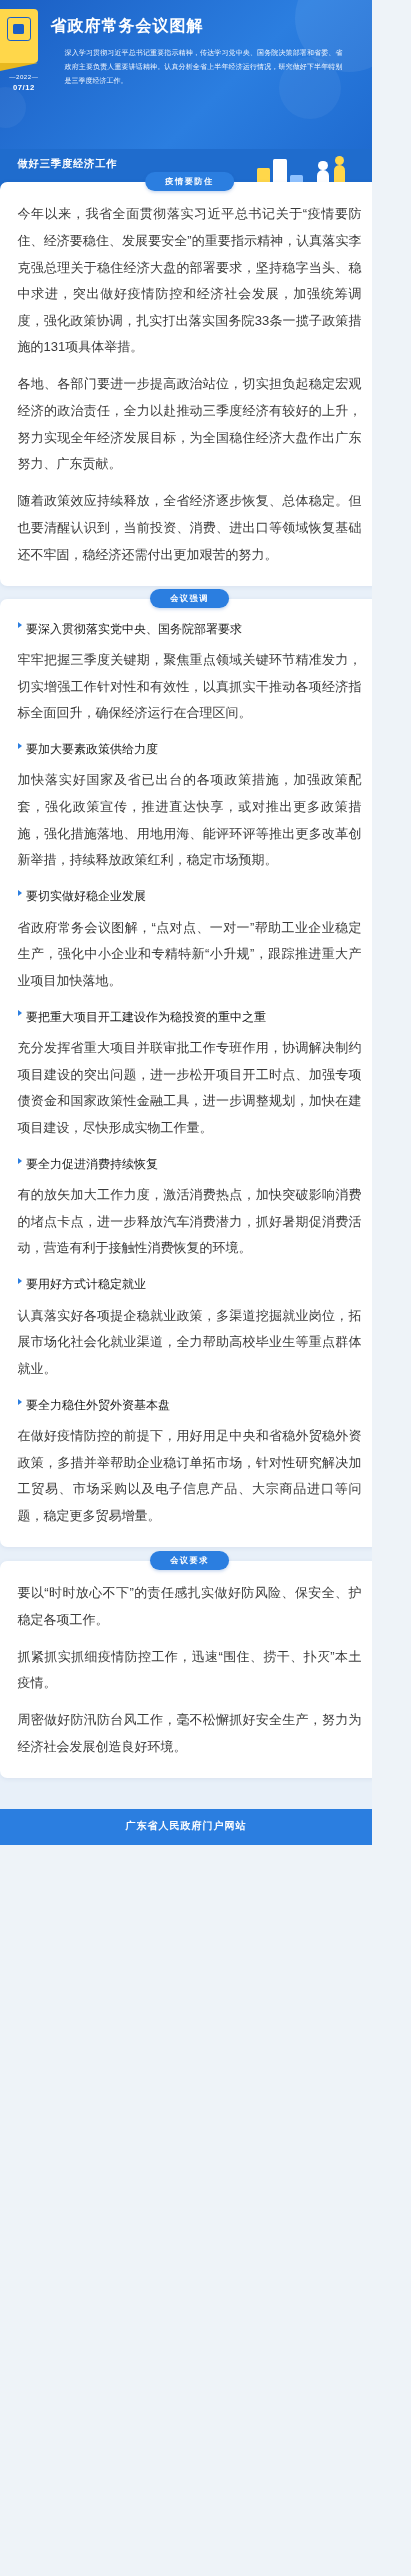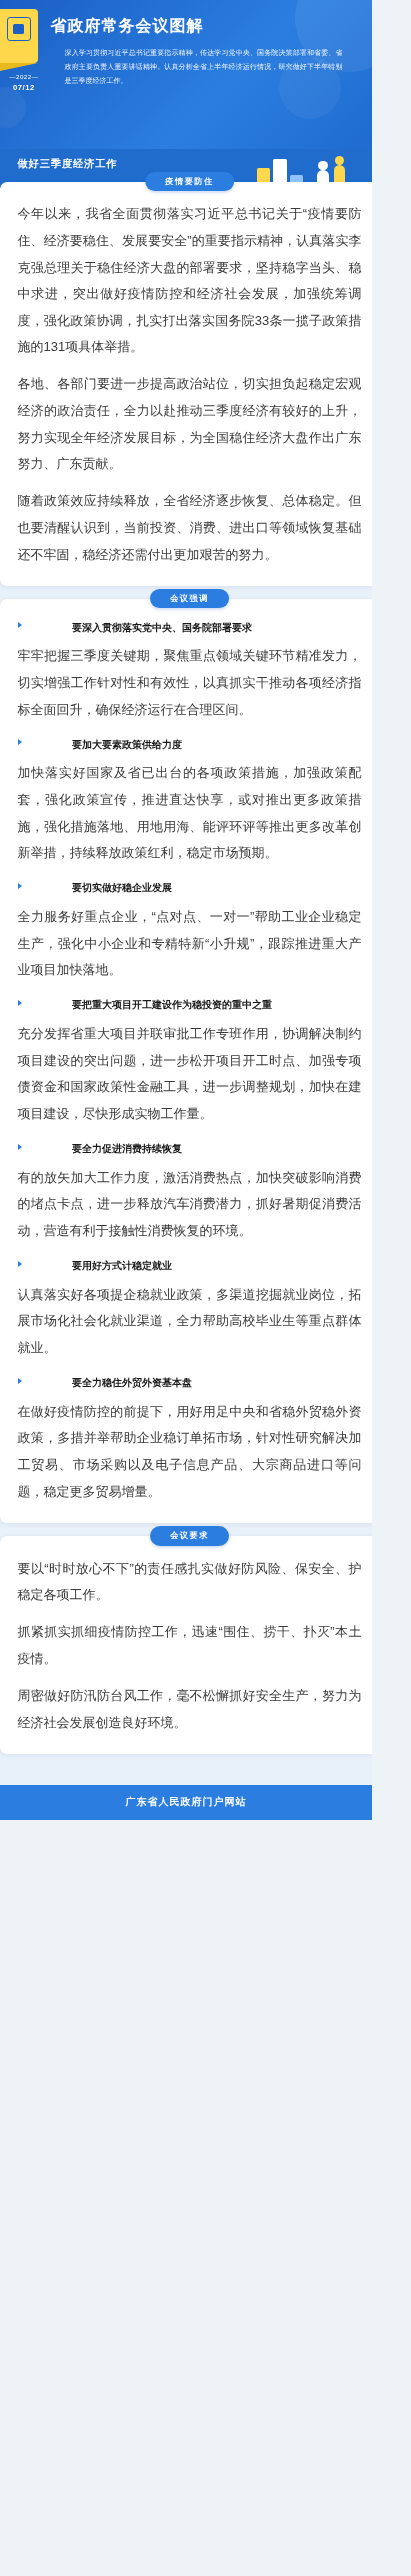--- a/index.html
+++ b/index.html
@@ -170,25 +170,24 @@
   }
   .sub-head .tri {
     flex: 0 0 auto;
     width: 0; height: 0;
     margin: 3.6px 4.6px 0 0;
     border-left: 4.6px solid #2b7ee0;
     border-top: 3.1px solid transparent;
     border-bottom: 3.1px solid transparent;
   }
   .sub-head .sh-text {
-    font-size: 10px;
-    font-weight: bold;
+    font-size: 12px;
+    font-weight: normal;
     color: #1a1a1a;
     line-height: 1.75;
-    margin-left: 46px;
   }
   .block { margin-bottom: 12.4px; }
   .block:last-child { margin-bottom: 0; }
 
   
   .footer {
     margin-top: 17.5px;
     background: #2b7ee0;
     color: #ffffff;
     text-align: center;
@@ -260,21 +259,21 @@
         <span class="sh-text">要加大要素政策供给力度</span>
       </div>
       <p class="para">加快落实好国家及省已出台的各项政策措施，加强政策配套，强化政策宣传，推进直达快享，或对推出更多政策措施，强化措施落地、用地用海、能评环评等推出更多改革创新举措，持续释放政策红利，稳定市场预期。</p>
     </div>
 
     <div class="block">
       <div class="sub-head">
         <span class="tri"></span>
         <span class="sh-text">要切实做好稳企业发展</span>
       </div>
-      <p class="para">全力服务好重点企业，“点对点、一对一”帮助工业企业稳定生产，强化中小企业和专精特新“小升规”，跟踪推进重大产业项目加快落地。</p>
+      <p class="para">省政府常务会议图解，“点对点、一对一”帮助工业企业稳定生产，强化中小企业和专精特新“小升规”，跟踪推进重大产业项目加快落地。</p>
     </div>
 
     <div class="block">
       <div class="sub-head">
         <span class="tri"></span>
         <span class="sh-text">要把重大项目开工建设作为稳投资的重中之重</span>
       </div>
       <p class="para">充分发挥省重大项目并联审批工作专班作用，协调解决制约项目建设的突出问题，进一步松开项目开工时点、加强专项债资金和国家政策性金融工具，进一步调整规划，加快在建项目建设，尽快形成实物工作量。</p>
     </div>
 

